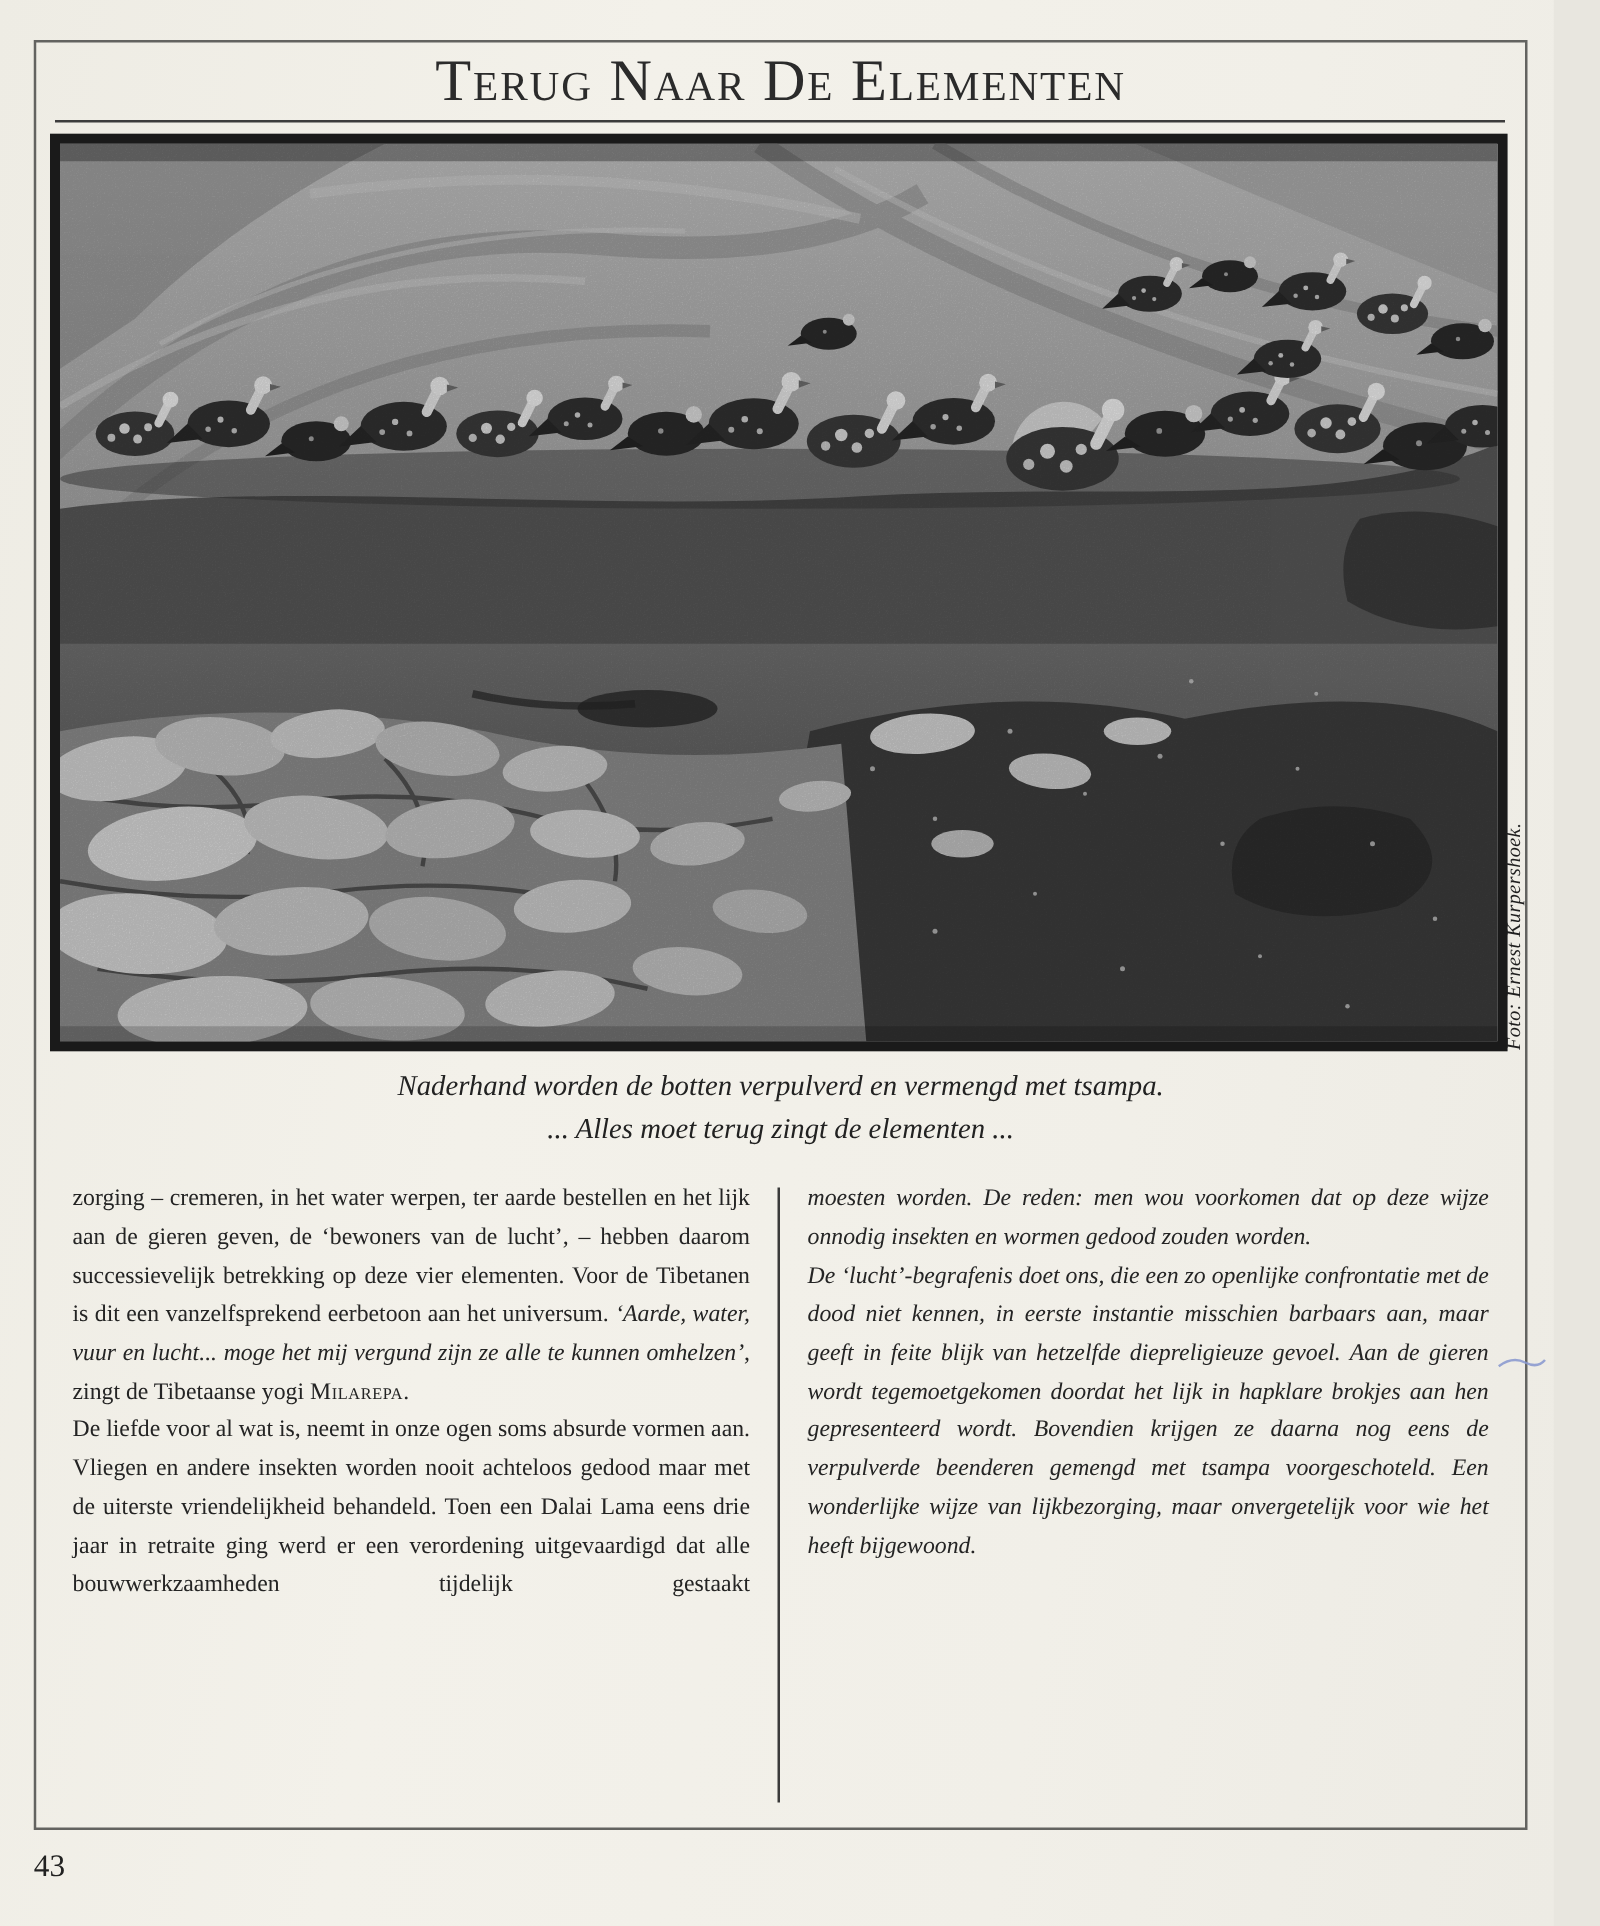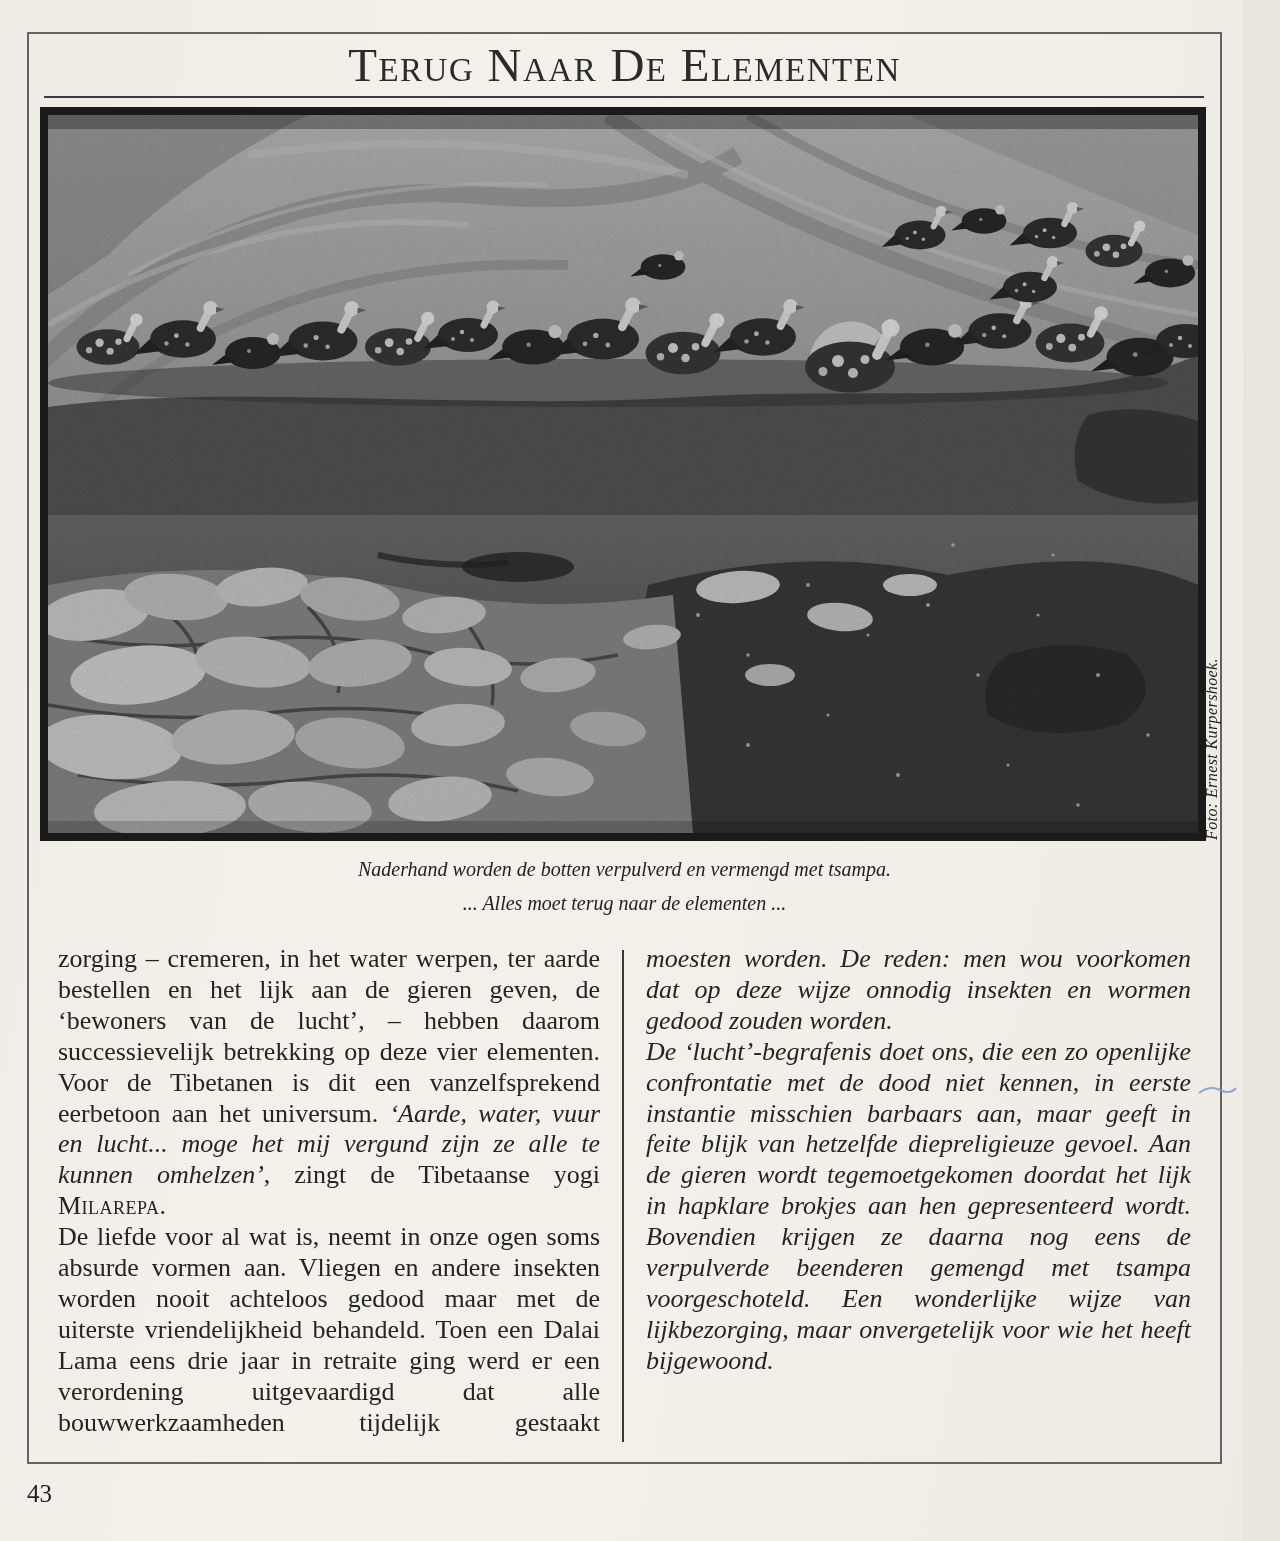--- a/index.html
+++ b/index.html
@@ -36,25 +36,25 @@
   .photo svg { display: block; width: 100%; height: 100%; }
   .credit {
     position: absolute; left: 1203px; top: 598px; width: 18px; height: 242px;
     writing-mode: vertical-rl; transform: rotate(180deg);
     font-style: italic; font-size: 16px; letter-spacing: 0.4px;
     white-space: nowrap; color: #1f1f1f;
   }
   .caption {
     position: absolute; left: 27px; top: 852px; width: 1195px;
     text-align: center; font-style: italic;
-    font-size: 20px; line-height: 34px; color: #222;
+    font-size: 23px; line-height: 34px; color: #222;
   }
   .col {
     position: absolute; top: 944px;
-    font-size: 26px; line-height: 30.9px; color: #242424;
+    font-size: 19px; line-height: 30.9px; color: #242424;
   }
   .col-left  { left: 58px;  width: 542px; }
   .col-right { left: 646px; width: 545px; font-style: italic; }
   .col p { margin: 0; text-align: justify; }
   .col p.cont { text-align-last: justify; }
   .seg-italic { font-style: italic; }
   .seg-sc { font-variant: small-caps; letter-spacing: 0.5px; }
   .divider {
     position: absolute; left: 622px; top: 950px; width: 2px; height: 492px;
     background: #3a3a3a;
@@ -228,21 +228,21 @@
       <rect width="1150" height="718" filter="url(#grain)" opacity="0.16"></rect>
       <rect width="1150" height="14" fill="#000" opacity="0.3"></rect>
       <rect y="706" width="1150" height="12" fill="#000" opacity="0.18"></rect>
     </svg>
   </figure>
 
   <div class="credit">Foto: Ernest Kurpershoek.</div>
 
   <div class="caption">
     <div>Naderhand worden de botten verpulverd en vermengd met tsampa.</div>
-    <div>... Alles moet terug naar de elementen ...</div>
+    <div>... Alles moet terug zingt de elementen ...</div>
   </div>
 
   <div class="col col-left">
     <p><span>zorging – cremeren, in het water werpen, ter aarde bestellen en het lijk aan de gieren geven, de ‘bewoners van de lucht’, – hebben daarom successievelijk betrekking op deze vier elementen. Voor de Tibetanen is dit een vanzelfsprekend eerbetoon aan het universum. </span><span class="seg-italic">‘Aarde, water, vuur en lucht... moge het mij vergund zijn ze alle te kunnen omhelzen’</span><span>, zingt de Tibetaanse yogi </span><span class="seg-sc">Milarepa</span><span>.</span></p>
     <p class="cont">De liefde voor al wat is, neemt in onze ogen soms absurde vormen aan. Vliegen en andere insekten worden nooit achteloos gedood maar met de uiterste vriendelijkheid behandeld. Toen een Dalai Lama eens drie jaar in retraite ging werd er een verordening uitgevaardigd dat alle bouwwerkzaamheden tijdelijk gestaakt</p>
   </div>
 
   <div class="divider"></div>
 
   <div class="col col-right">

